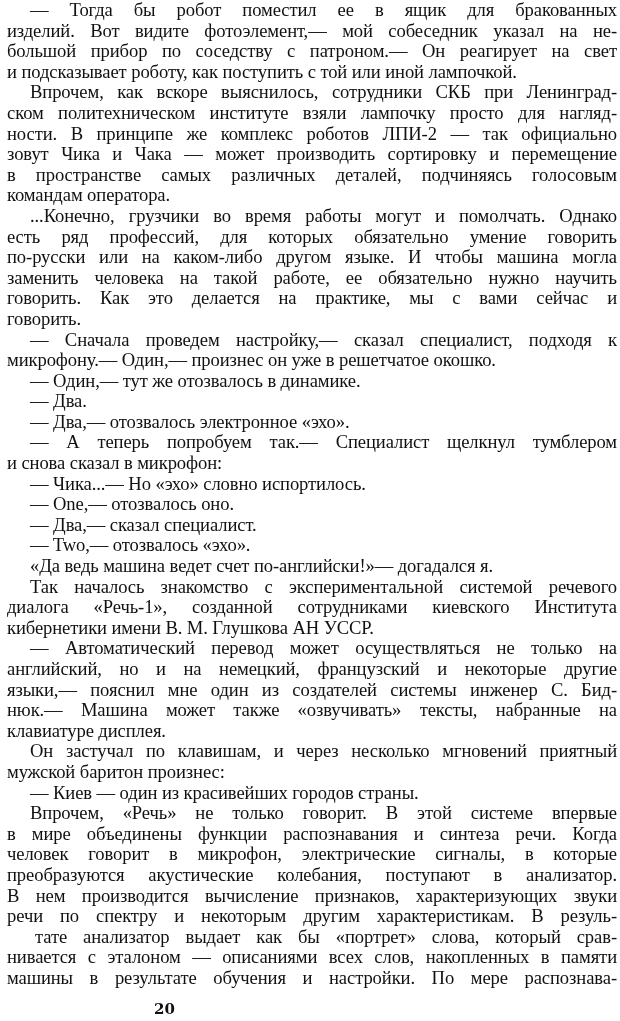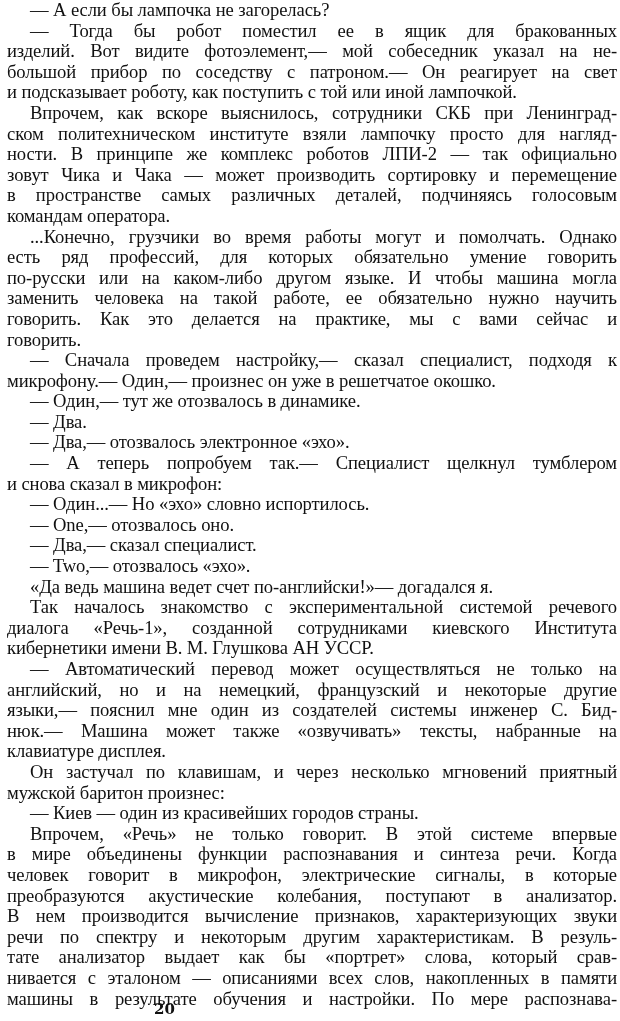--- a/index.html
+++ b/index.html
@@ -44,21 +44,20 @@
     top: 1000px;
     font-size: 15px;
     font-weight: bold;
     font-family: "DejaVu Serif", serif;
   }
 </style>
 </head>
 <body>
 
 <div class="page" id="page-body">
-    <div class="line indent last" style="white-space: normal;">— А если бы лампочка не загорелась?</div>
     <div class="line indent" style="white-space: normal;">— Тогда бы робот поместил ее в ящик для бракованных</div>
     <div class="line" style="white-space: normal;">изделий. Вот видите фотоэлемент,— мой собеседник указал на не-</div>
     <div class="line" style="white-space: normal;">большой прибор по соседству с патроном.— Он реагирует на свет</div>
     <div class="line last" style="white-space: normal;">и подсказывает роботу, как поступить с той или иной лампочкой.</div>
     <div class="line indent" style="white-space: normal;">Впрочем, как вскоре выяснилось, сотрудники СКБ при Ленинград-</div>
     <div class="line" style="white-space: normal;">ском политехническом институте взяли лампочку просто для нагляд-</div>
     <div class="line" style="white-space: normal;">ности. В принципе же комплекс роботов ЛПИ-2 — так официально</div>
     <div class="line" style="white-space: normal;">зовут Чика и Чака — может производить сортировку и перемещение</div>
     <div class="line" style="white-space: normal;">в пространстве самых различных деталей, подчиняясь голосовым</div>
     <div class="line last" style="white-space: normal;">командам оператора.</div>
@@ -68,21 +67,21 @@
     <div class="line" style="white-space: normal;">заменить человека на такой работе, ее обязательно нужно научить</div>
     <div class="line" style="white-space: normal;">говорить. Как это делается на практике, мы с вами сейчас и</div>
     <div class="line last" style="white-space: normal;">говорить.</div>
     <div class="line indent" style="white-space: normal;">— Сначала проведем настройку,— сказал специалист, подходя к</div>
     <div class="line last" style="white-space: normal;">микрофону.— Один,— произнес он уже в решетчатое окошко.</div>
     <div class="line indent last" style="white-space: normal;">— Один,— тут же отозвалось в динамике.</div>
     <div class="line indent last" style="white-space: normal;">— Два.</div>
     <div class="line indent last" style="white-space: normal;">— Два,— отозвалось электронное «эхо».</div>
     <div class="line indent" style="white-space: normal;">— А теперь попробуем так.— Специалист щелкнул тумблером</div>
     <div class="line last" style="white-space: normal; text-align: center;">и снова сказал в микрофон:</div>
-    <div class="line indent last" style="white-space: normal;">— Один...— Но «эхо» словно испортилось.</div>
+    <div class="line indent last" style="white-space: normal;">— Чика...— Но «эхо» словно испортилось.</div>
     <div class="line indent last" style="white-space: normal;">— One,— отозвалось оно.</div>
     <div class="line indent last" style="white-space: normal;">— Два,— сказал специалист.</div>
     <div class="line indent last" style="white-space: normal;">— Two,— отозвалось «эхо».</div>
     <div class="line indent last" style="white-space: normal;">«Да ведь машина ведет счет по-английски!»— догадался я.</div>
     <div class="line indent" style="white-space: normal;">Так началось знакомство с экспериментальной системой речевого</div>
     <div class="line" style="white-space: normal;">диалога «Речь-1», созданной сотрудниками киевского Института</div>
     <div class="line last" style="white-space: normal;">кибернетики имени В. М. Глушкова АН УССР.</div>
     <div class="line indent" style="white-space: normal;">— Автоматический перевод может осуществляться не только на</div>
     <div class="line" style="white-space: normal;">английский, но и на немецкий, французский и некоторые другие</div>
     <div class="line" style="white-space: normal;">языки,— пояснил мне один из создателей системы инженер С. Бид-</div>
@@ -90,18 +89,18 @@
     <div class="line last" style="white-space: normal;">клавиатуре дисплея.</div>
     <div class="line indent" style="white-space: normal;">Он застучал по клавишам, и через несколько мгновений приятный</div>
     <div class="line last" style="white-space: normal;">мужской баритон произнес:</div>
     <div class="line indent last" style="white-space: normal;">— Киев — один из красивейших городов страны.</div>
     <div class="line indent" style="white-space: normal;">Впрочем, «Речь» не только говорит. В этой системе впервые</div>
     <div class="line" style="white-space: normal;">в мире объединены функции распознавания и синтеза речи. Когда</div>
     <div class="line" style="white-space: normal;">человек говорит в микрофон, электрические сигналы, в которые</div>
     <div class="line" style="white-space: normal;">преобразуются акустические колебания, поступают в анализатор.</div>
     <div class="line" style="white-space: normal;">В нем производится вычисление признаков, характеризующих звуки</div>
     <div class="line" style="white-space: normal;">речи по спектру и некоторым другим характеристикам. В резуль-</div>
-    <div class="line" style="white-space: normal;">тате анализатор выдает как бы «портрет» слова, который срав-</div>
+    <div class="line" style="white-space: normal; margin-left: 28px;">тате анализатор выдает как бы «портрет» слова, который срав-</div>
     <div class="line" style="white-space: normal;">нивается с эталоном — описаниями всех слов, накопленных в памяти</div>
     <div class="line" style="white-space: normal;">машины в результате обучения и настройки. По мере распознава-</div>
   </div>
 
 <div class="page-number">20</div>
 
 </body></html>

